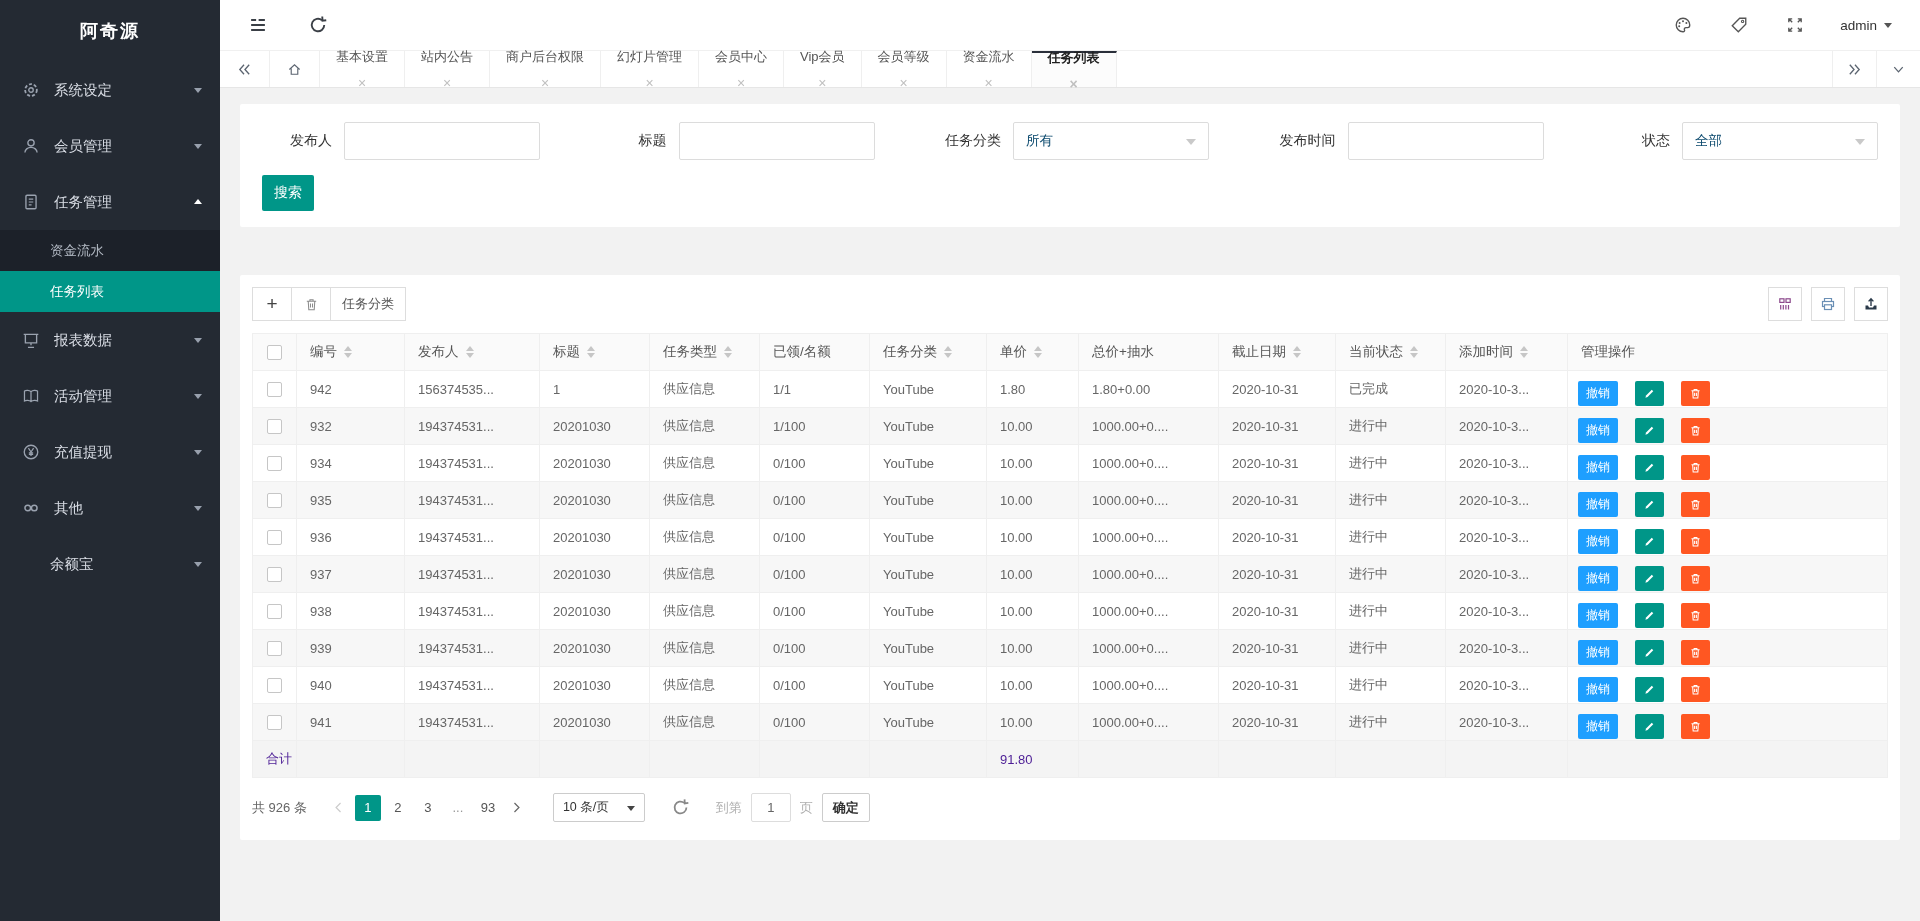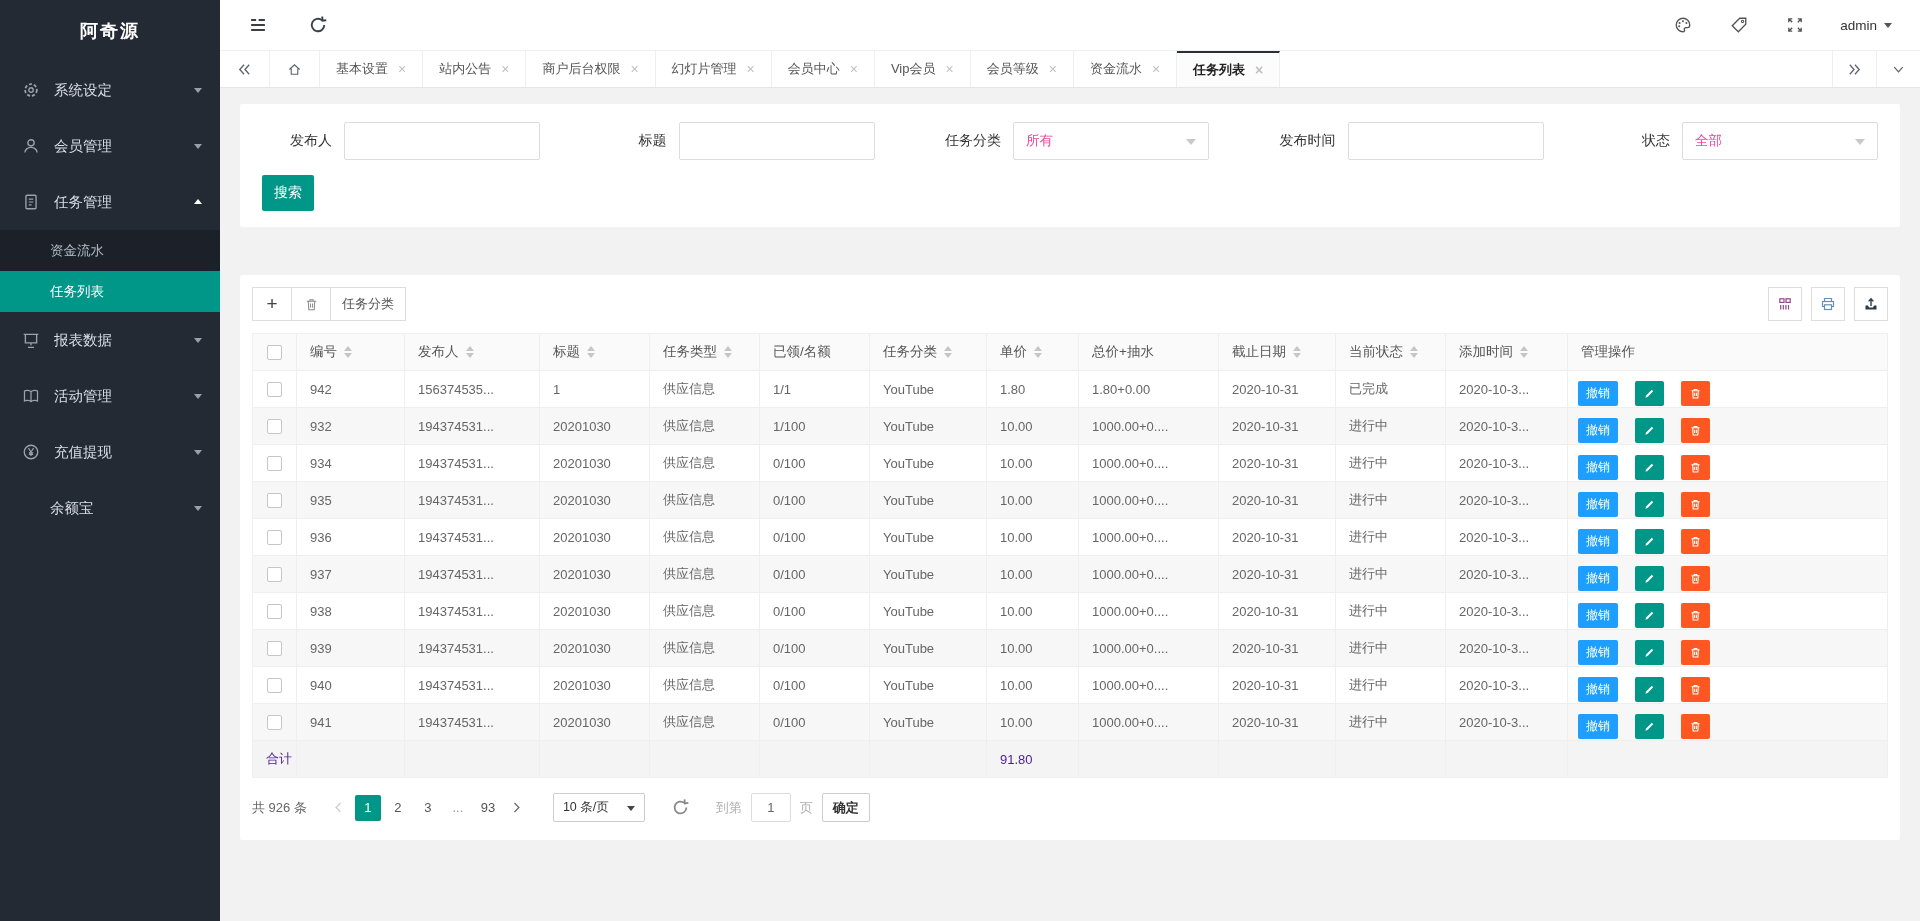--- a/index.html
+++ b/index.html
@@ -31,37 +31,37 @@
   .tb-right .tb-icon { margin-right: 0; margin-left: 38px; color: #555; }
   .tb-right .tb-icon svg { width: 18px; height: 18px; }
   .user-box { display: flex; align-items: center; margin-left: 36px; cursor: pointer; color: #333; font-size: 13.5px; }
   .user-caret { width:0; height:0; border: 4.5px solid transparent; border-top: 5.5px solid #555; margin: 5px 0 0 7px; }
 
   
   .tabbar { height: 37px; background: #fff; border-bottom: 1px solid #e6e6e6; display: flex; font-size: 13px; color: #555; }
   .tab-cell { display: flex; align-items: center; justify-content: center; border-right: 1px solid #efefef; cursor: pointer; }
   .tab-nav { width: 50px; color: #5b6470; }
   .tab-nav svg { width: 15px; height: 15px; display: block; }
-  .tab-item { padding: 0 16px; gap: 10px; white-space: nowrap; }
+  .tab-item { padding: 0 16px; gap: 10px; white-space: nowrap; flex-direction: column; }
   .tab-item .tab-close { color: #c0c0c0; font-size: 14px; line-height: 1; }
   .tab-item.active { border-top: 2px solid #2A2F3A; background: #fcfcfc; color: #1f1f1f; font-weight: bold; }
   .tab-spacer { flex: 1; border-right: none; }
   .tab-end { width: 44px; border-right: none; border-left: 1px solid #efefef; color: #5b6470; display:flex; align-items:center; justify-content:center; cursor:pointer; }
   .tab-end svg { width: 15px; height: 15px; display:block; }
 
   
   .content { padding: 16px 20px 0; }
 
   .search-card { background: #fff; border-radius: 2px; padding: 18px 22px 16px; }
   .fields { display: flex; justify-content: space-between; }
   .f-group { display: flex; align-items: center; }
   .f-label { min-width: 70px; text-align: right; margin-right: 12px; font-size: 14px; color: #333; white-space: nowrap; }
   .f-input { width: 196px; height: 38px; border: 1px solid #dcdcdc; border-radius: 2px; background: #fff; padding: 0 10px; font-size: 13px; color: #555; font-family: inherit; }
   .f-select { width: 196px; height: 38px; border: 1px solid #dcdcdc; border-radius: 2px; background: #fff; padding: 0 12px; display: flex; align-items: center; cursor: pointer; }
-  .f-select .sel-val { flex: 1; color: #ec4899; font-size: 13.5px; }
+  .f-select .sel-val { flex: 1; color: #0c4a6e; font-size: 13.5px; }
   .sel-caret { width:0; height:0; border: 5px solid transparent; border-top: 6px solid #c9c9c9; margin-top: 6px; }
   .search-btn { margin-top: 15px; width: 52px; height: 36px; background: #009688; color: #fff; border: none; border-radius: 2px; font-size: 14px; cursor: pointer; font-family: inherit; }
 
   .table-card { background: #fff; border-radius: 2px; margin-top: 48px; padding: 12px 12px 18px; }
   .t-toolbar { display: flex; align-items: center; }
   .tool-group { display: flex; }
   .tool-btn { height: 34px; min-width: 40px; background: #fff; border: 1px solid #ddd; color: #555; font-size: 13px; display: flex; align-items: center; justify-content: center; cursor: pointer; margin-left: -1px; padding: 0 11px; font-family: inherit; }
   .tool-btn:first-child { margin-left: 0; }
   .tool-btn .plus { font-size: 19px; color: #444; line-height: 1; margin-top: -2px; }
   .tool-btn svg { width: 15px; height: 15px; display: block; color: #8a8a8a; }
@@ -167,20 +167,30 @@
     <span class="caret down"></span>
   </div>
       <div class="side-group">
     <span class="s-icon">
           <svg viewBox="0 0 16 16" xmlns="http://www.w3.org/2000/svg">
             <circle cx="8" cy="8" r="6" fill="none" stroke="currentColor" stroke-width="1.2"></circle>
             <path d="M5.7,4.6 8,8 10.3,4.6 M8,8 V11.6 M6.1,8.7 h3.8 M6.1,10.2 h3.8" stroke="currentColor" stroke-width="1.1" fill="none"></path>
           </svg>
         </span>
     <span class="g-label">充值提现</span>
+    <span class="caret down"></span>
+  </div>
+      <div class="side-group">
+    <span class="s-icon">
+          <svg viewBox="0 0 16 16" xmlns="http://www.w3.org/2000/svg">
+            <circle cx="5.1" cy="8" r="2.5" fill="none" stroke="currentColor" stroke-width="1.3"></circle>
+            <circle cx="10.9" cy="8" r="2.5" fill="none" stroke="currentColor" stroke-width="1.3"></circle>
+          </svg>
+        </span>
+    <span class="g-label">其他</span>
     <span class="caret down"></span>
   </div>
       <div class="side-group noicon">
 
     <span class="g-label">余额宝</span>
     <span class="caret down"></span>
   </div>
     </div>
 </div>
 

